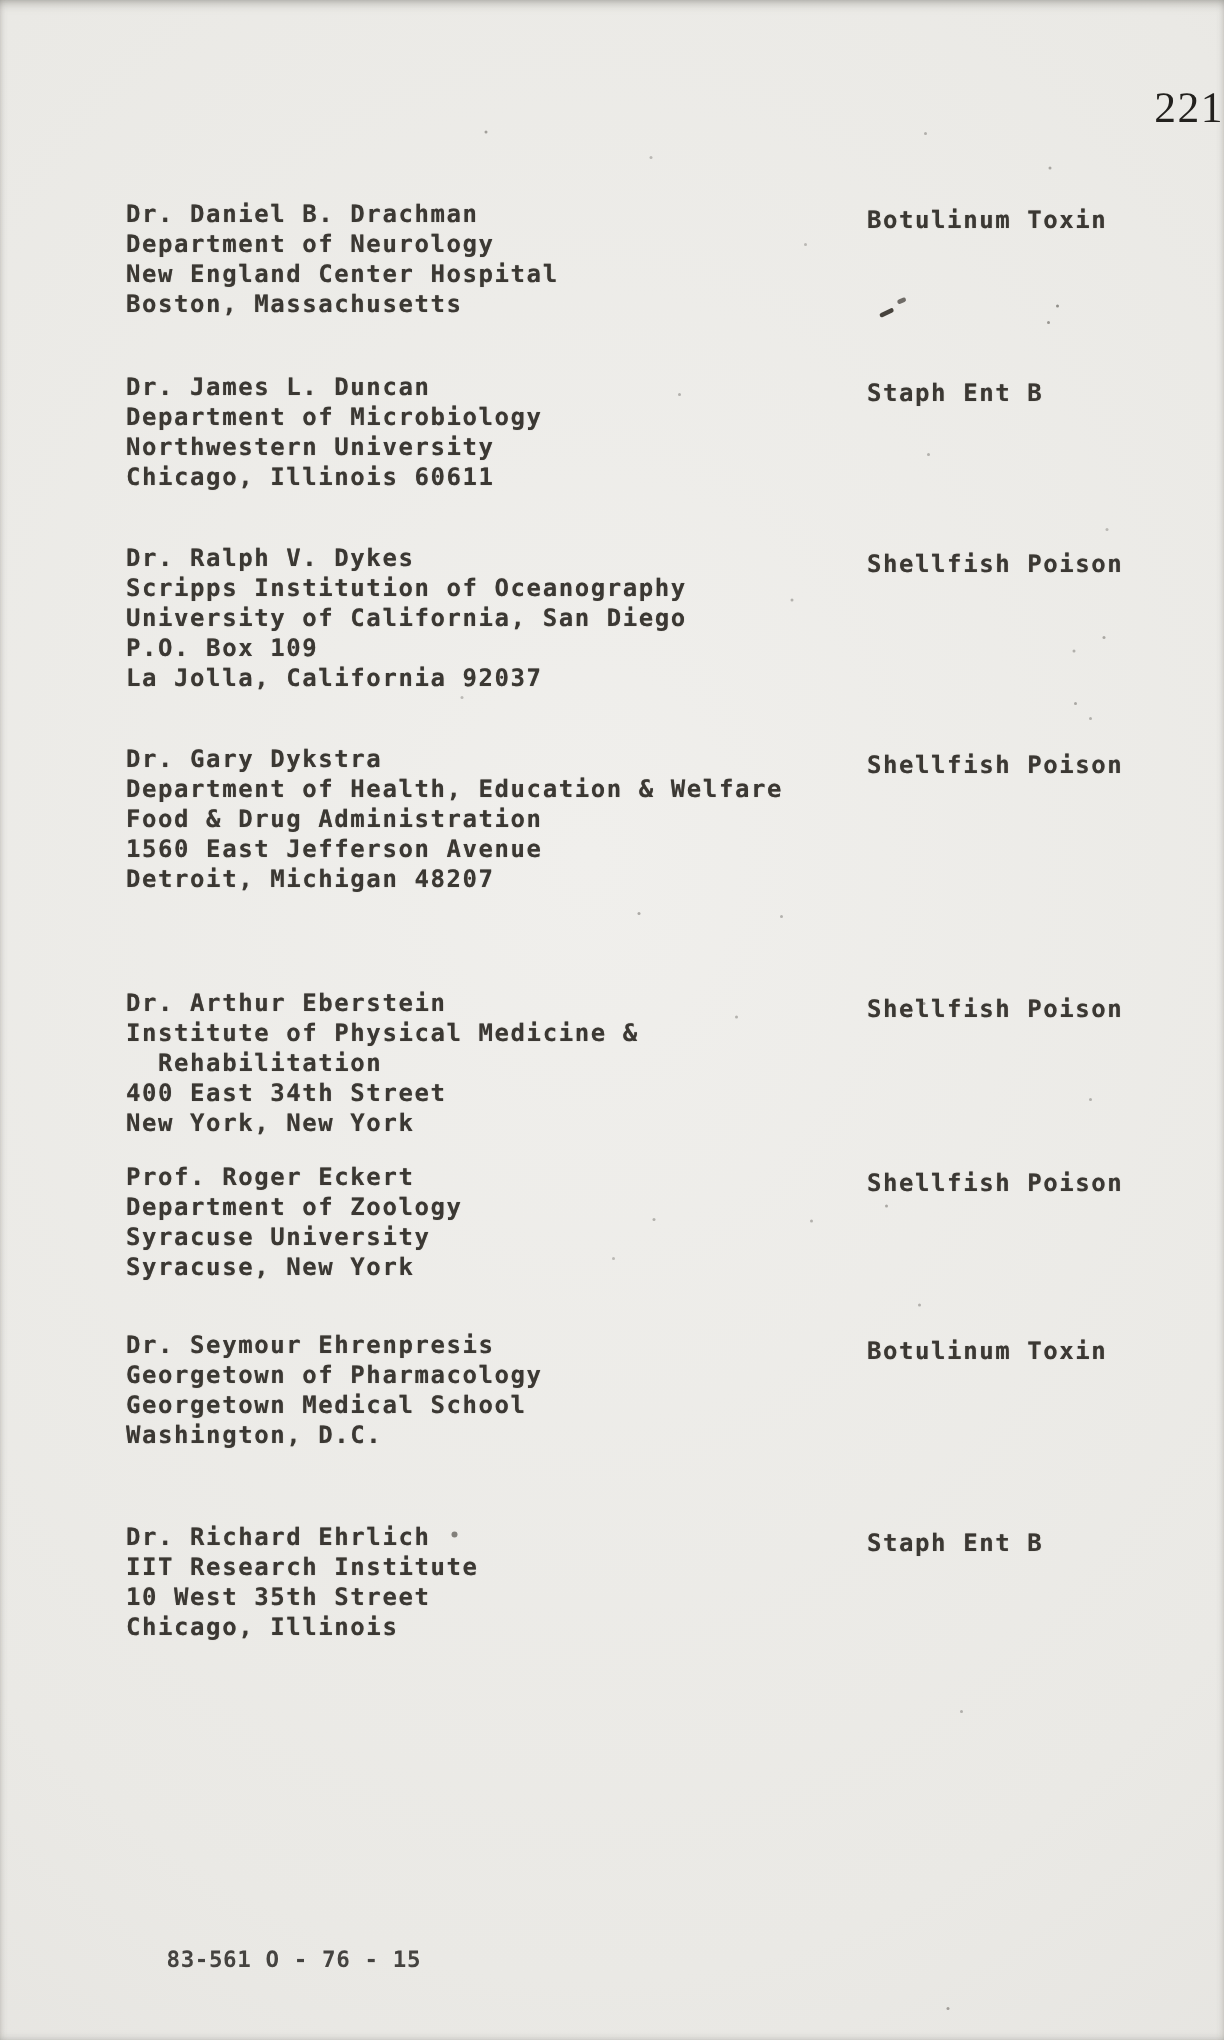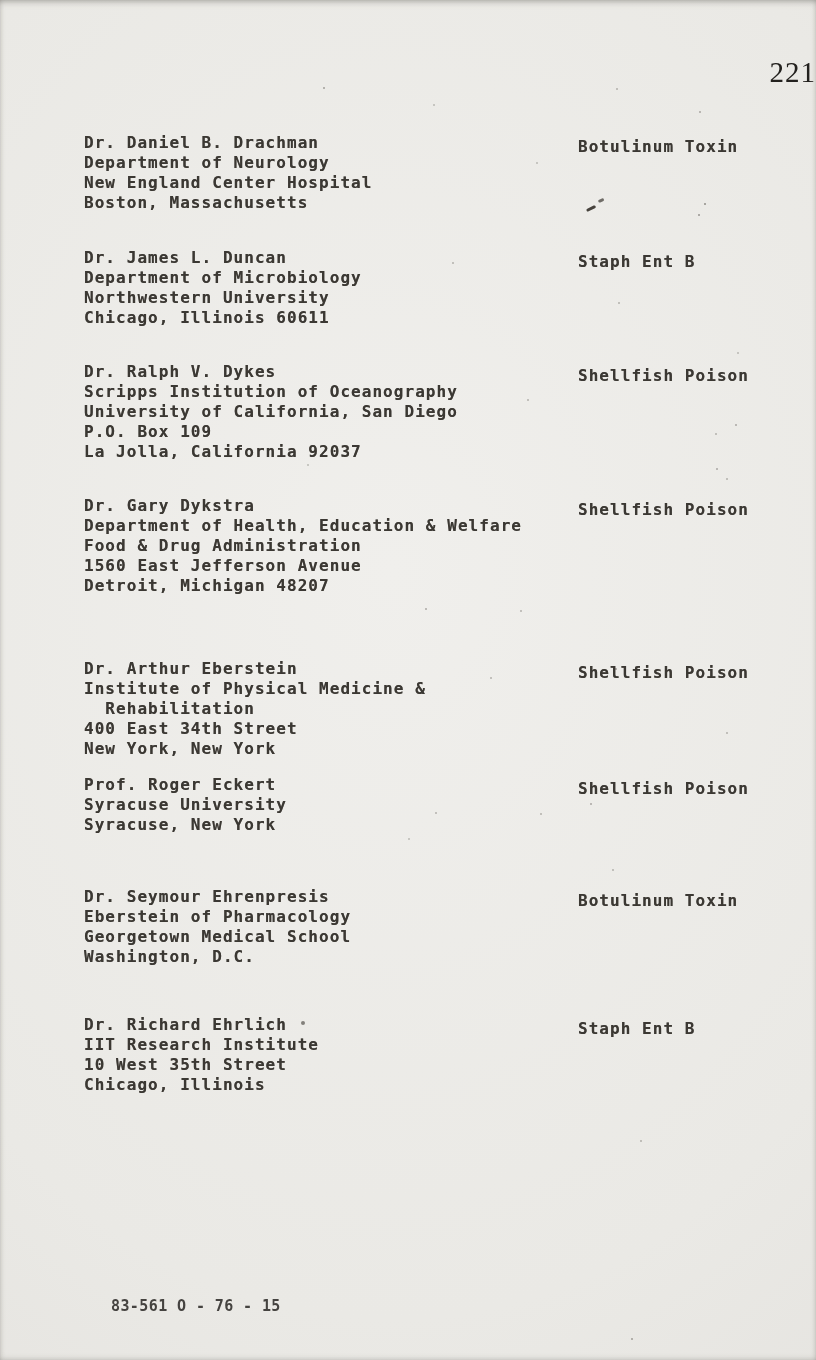--- a/index.html
+++ b/index.html
@@ -196,30 +196,31 @@
           <div class="line">  Rehabilitation</div>
           <div class="line">400 East 34th Street</div>
           <div class="line">New York, New York</div>
         </div>
     <div class="topic">Shellfish Poison</div>
   </section>
 
   <section class="entry" style="top: 775px;">
     <div class="address">
           <div class="line">Prof. Roger Eckert</div>
+          <div class="line">Department of Zoology</div>
           <div class="line">Syracuse University</div>
           <div class="line">Syracuse, New York</div>
         </div>
     <div class="topic">Shellfish Poison</div>
   </section>
 
   <section class="entry" style="top: 887px;">
     <div class="address">
           <div class="line">Dr. Seymour Ehrenpresis</div>
-          <div class="line">Eberstein of Pharmacology</div>
+          <div class="line">Georgetown of Pharmacology</div>
           <div class="line">Georgetown Medical School</div>
           <div class="line">Washington, D.C.</div>
         </div>
     <div class="topic">Botulinum Toxin</div>
   </section>
 
   <section class="entry" style="top: 999px; margin-top: 16px;">
     <div class="address">
           <div class="line">Dr. Richard Ehrlich</div>
           <div class="line">IIT Research Institute</div>

